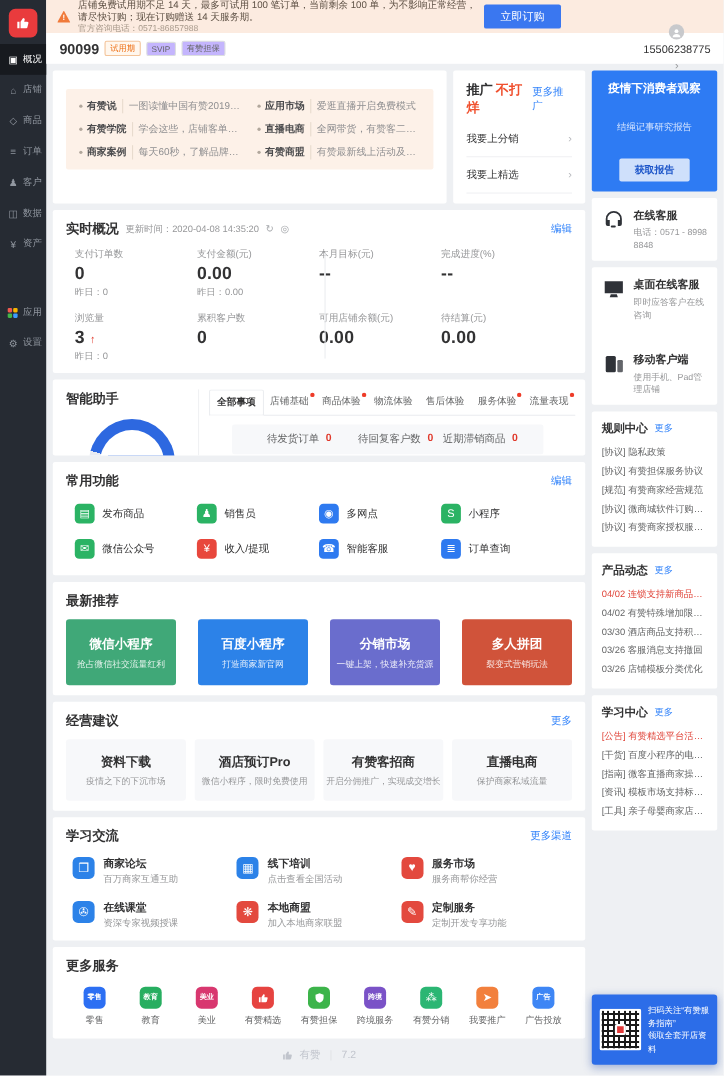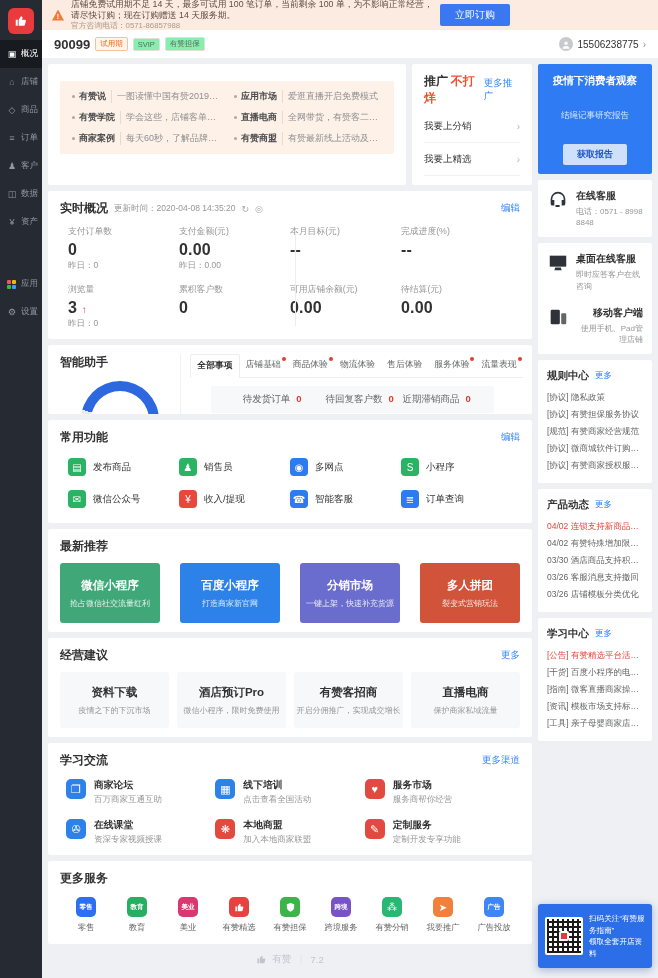--- a/index.html
+++ b/index.html
@@ -24,23 +24,23 @@
 .main{flex:1;display:flex;flex-direction:column;min-width:0;}
 .top-banner{height:30px;background:#fcebe0;display:flex;align-items:center;padding:0 10px;gap:7px;flex-shrink:0;}
 .warn-tri{width:12px;height:11px;background:#f07a3a;clip-path:polygon(50% 0,100% 100%,0 100%);color:#fff;font-size:7px;font-weight:bold;text-align:center;line-height:14px;flex-shrink:0;}
 .banner-lines{display:flex;flex-direction:column;line-height:1.25;}
 .banner-main{font-size:8.8px;color:#5c4f43;}
 .banner-sub{font-size:7.8px;color:#a89a8c;}
 .banner-btn{margin-left:auto;margin-right:138px;background:#3a77f0;color:#fff;border:none;font-size:10px;padding:4px 15px;border-radius:2px;cursor:pointer;flex-shrink:0;}
 
 .header{height:28px;background:#fff;display:flex;align-items:center;padding:0 12px;gap:5px;flex-shrink:0;}
 .shop-id{font-size:13px;font-weight:bold;}
-.badge{font-size:7.5px;padding:1px 4px;border-radius:2px;border:1px solid #dcdee0;color:#646566;background:#86efac;}
+.badge{font-size:7.5px;padding:1px 4px;border-radius:2px;border:1px solid #dcdee0;color:#646566;background:#c4b5fd;}
 .badge.trial{color:#ed6a0c;border-color:#f3c49a;background:#fff7ee;}
-.header-right{margin-left:auto;display:flex;align-items:center;gap:4px;cursor:pointer;}
+.header-right{margin-left:auto;display:flex;align-items:center;gap:4px;cursor:pointer;flex-direction:column;}
 .avatar{width:14px;height:14px;border-radius:50%;background:#c8c9cc;display:flex;align-items:center;justify-content:center;overflow:hidden;}
 .avatar svg{width:10px;height:10px;fill:#fff;margin-top:2px;}
 .header-phone{font-size:10px;color:#323233;}
 .chev{color:#969799;font-size:10px;}
 
 .content{flex:1;display:flex;gap:6px;padding:6px;min-height:0;}
 .left-col{flex:1;display:flex;flex-direction:column;gap:6px;min-width:0;}
 .right-col{width:114px;flex-shrink:0;display:flex;flex-direction:column;gap:6px;}
 
 .card{background:#fff;border-radius:2px;padding:9px 12px;}
@@ -146,21 +146,21 @@
 .report-banner{height:110px;background:#2e7bf3;border-radius:2px;display:flex;flex-direction:column;align-items:center;justify-content:center;gap:22px;padding:8px;text-align:center;}
 .rb-title{color:#fff;font-size:10.5px;font-weight:bold;}
 .rb-sub{color:#d6e5ff;font-size:8.5px;}
 .rb-btn{background:#cfe0fb;color:#1c55c9;border:none;font-size:9px;padding:4px 14px;border-radius:2px;cursor:pointer;font-weight:bold;}
 .rc-card{background:#fff;border-radius:2px;padding:9px 9px;}
 .svc-row{display:flex;gap:7px;align-items:flex-start;}
 .svc-ico{flex-shrink:0;color:#2f3238;}
 .svc-ico svg{width:22px;height:22px;fill:#2f3238;}
 .svc-title{font-size:10px;font-weight:bold;}
 .svc-desc{font-size:8px;color:#969799;margin-top:3px;line-height:1.4;word-break:break-all;}
-.svc-gap{margin-top:14px;text-align:right;}
+.svc-gap{margin-top:28px;}
 .rc-head{display:flex;align-items:center;gap:6px;margin-bottom:6px;}
 .rc-title{font-size:10.5px;font-weight:bold;}
 .rc-more{font-size:8.5px;}
 .rc-item{font-size:8.5px;color:#646566;line-height:2;white-space:nowrap;overflow:hidden;text-overflow:ellipsis;cursor:pointer;}
 .rc-item.hl{color:#e0453a;}
 .qr-float{position:absolute;right:6px;bottom:10px;width:114px;background:#2c6de8;border-radius:3px;padding:9px 7px;display:flex;gap:6px;align-items:center;box-shadow:0 2px 8px rgba(20,60,160,.35);}
 .qr-box{width:38px;height:38px;background:#fff;border-radius:2px;flex-shrink:0;position:relative;background-image:
  repeating-linear-gradient(0deg,#1a1a1a 0 2px,transparent 2px 5px),
  repeating-linear-gradient(90deg,#1a1a1a 0 2px,transparent 2px 5px);
  background-size:34px 34px;background-position:2px 2px;background-repeat:no-repeat;}

